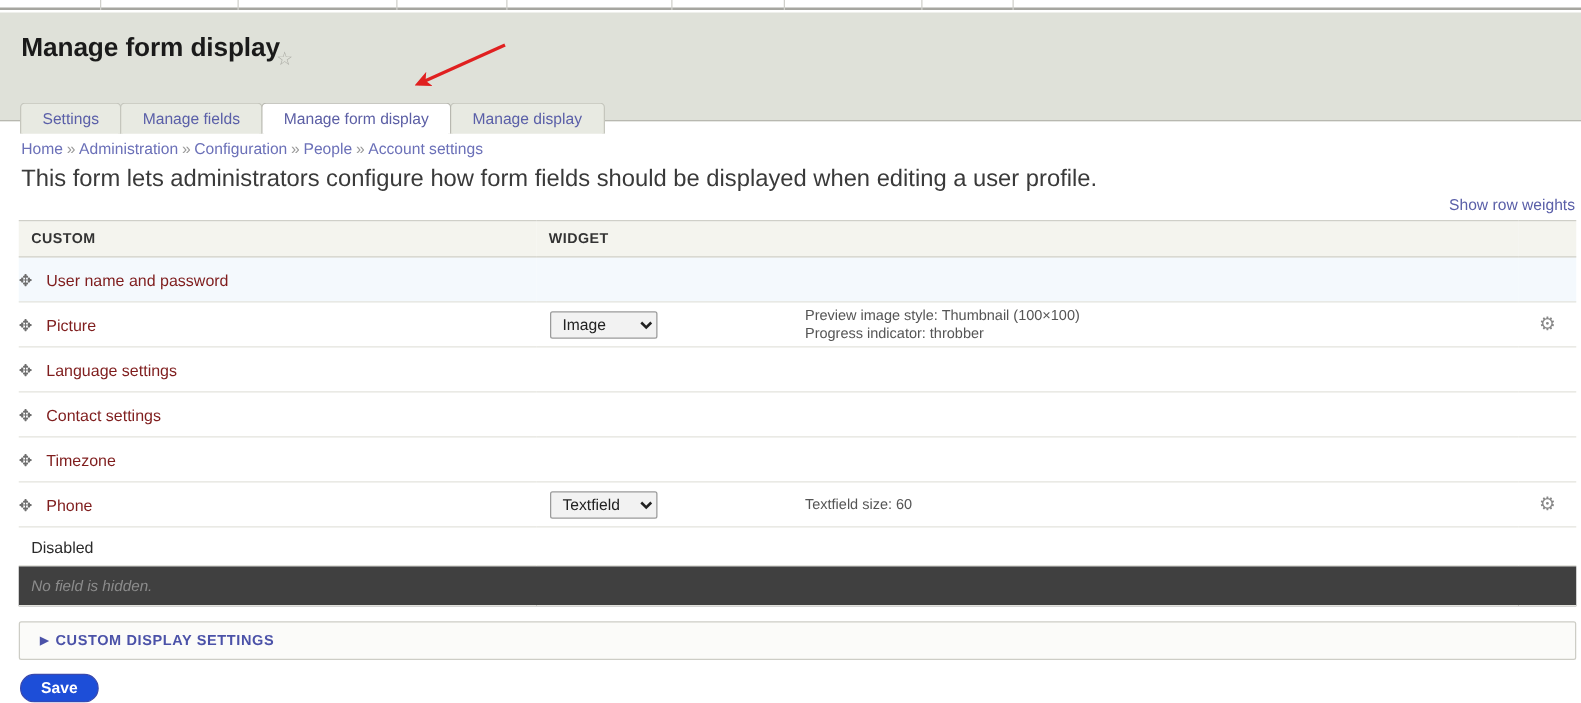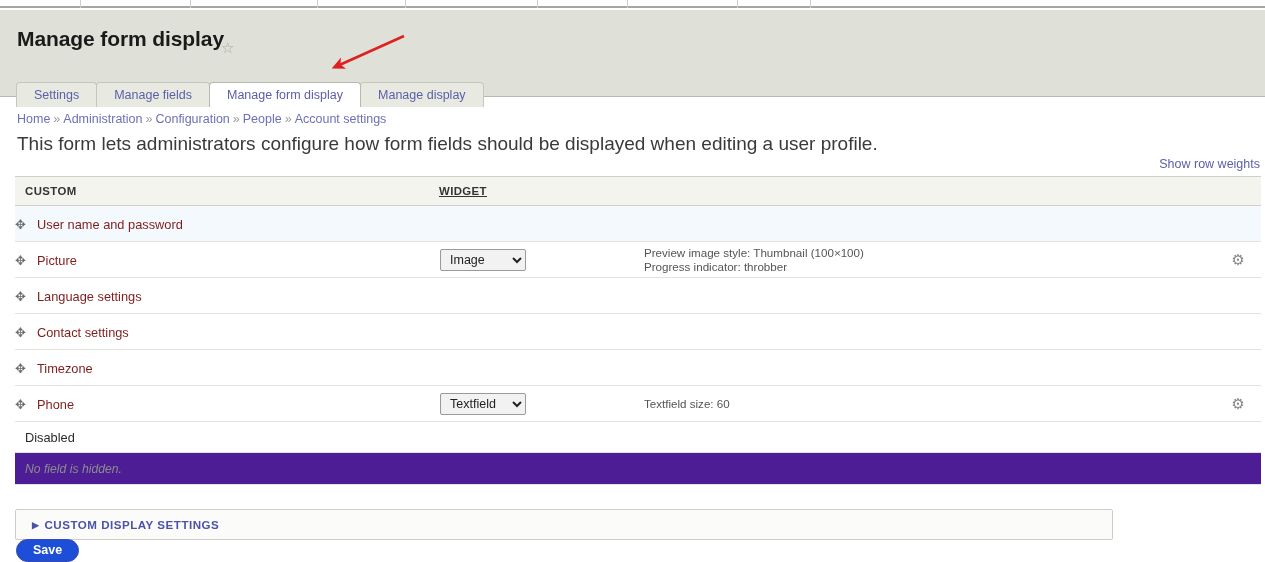--- a/index.html
+++ b/index.html
@@ -138,21 +138,21 @@
     border-bottom: 1px solid #cfcfc8;
     text-align: left;
     font-size: 11.4px;
     font-weight: bold;
     letter-spacing: 0.4px;
     color: #333333;
     padding: 8px 0 8px 10px;
     height: 25px;
   }
   .field-table th.col-field { width: 414px; }
-  .field-table th.col-widget { width: 215px; text-decoration: underline; }
+  .field-table th.col-widget { width: 215px; }
   .field-table th.col-summary { }
   .field-table th.col-ops { width: 46px; }
 
   .field-table td {
     border-bottom: 1px solid #e3e3dd;
     padding: 0;
     vertical-align: middle;
     height: 36px;
   }
   tr.row-shaded td { background: #f4f9fd; }
@@ -208,38 +208,37 @@
 
   tr.region-title td {
     background: #ffffff;
     font-weight: normal;
     color: #2b2b2b;
     padding-left: 10px;
     font-size: 12.8px;
     height: 31px;
   }
   tr.empty-row td {
-    background: #4c1d95;
+    background: #404040;
     color: #8c8c8c;
     font-style: italic;
     padding-left: 10px;
     font-size: 12.2px;
     height: 32px;
   }
 
   
   .details-box {
     position: absolute;
     top: 497px; left: 15px;
-    width: 1098px;
+    width: 1246px;
     height: 31px;
     background: #fbfbf9;
     border: 1px solid #cdcdc6;
     border-radius: 2px;
-    margin-top: 12px;
   }
   .details-summary {
     position: absolute;
     top: 8px; left: 16px;
     font-size: 11.6px;
     font-weight: bold;
     letter-spacing: 0.5px;
     color: #4b52a8;
     cursor: pointer;
     white-space: nowrap;

